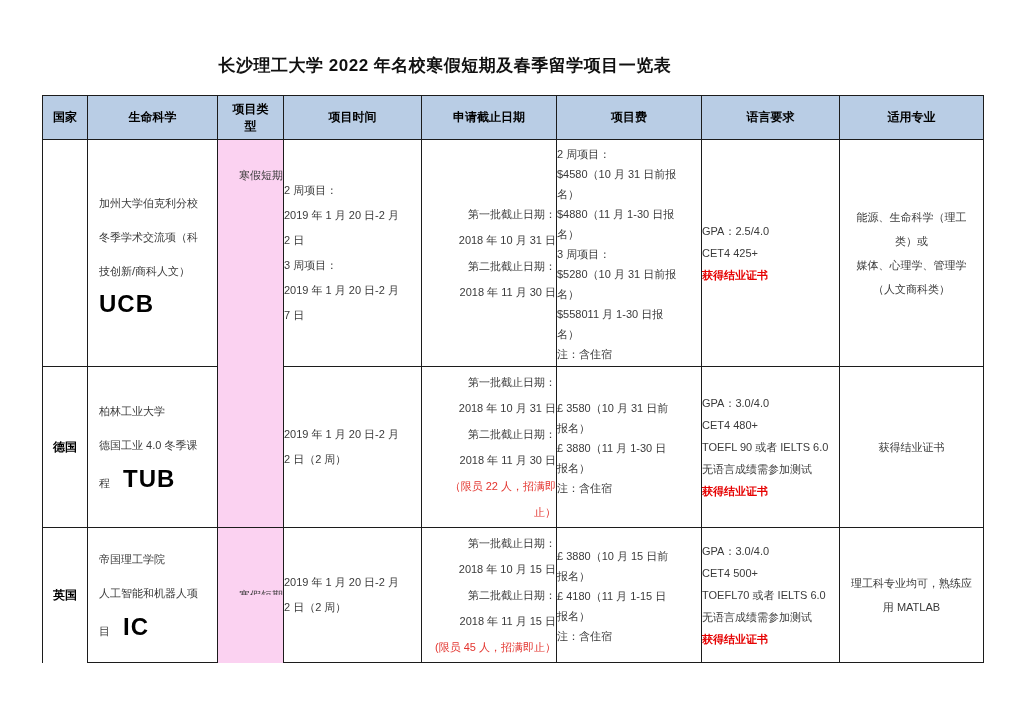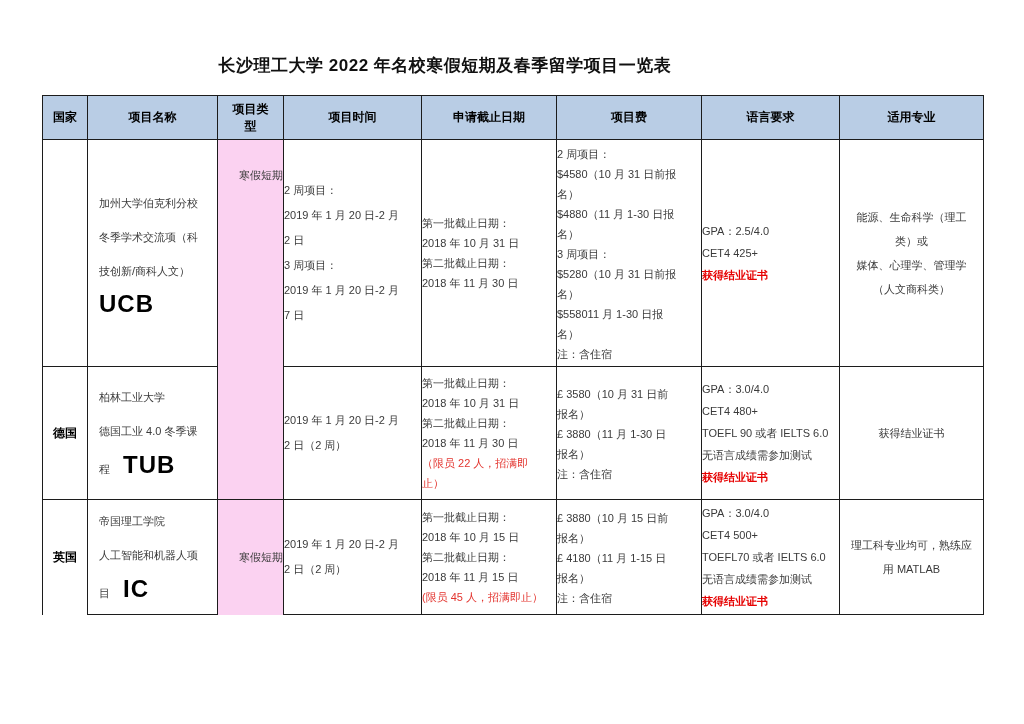--- a/index.html
+++ b/index.html
@@ -39,21 +39,21 @@
   tr.r3 td{height:113px;}
   .pre{white-space:pre-line;}
   .c-country{text-align:center;font-weight:bold;font-size:12px;color:#000;padding:5px 2px;}
   .c-name{line-height:34px;padding-left:11px;}
   .big{font-size:24px;font-weight:bold;color:#000;letter-spacing:1px;}
   .big.block{display:block;line-height:32px;}
   .big.inline{margin-left:13px;}
   .c-type{background:var(--type-bg);text-align:right;line-height:18px;}
   .c-type.top{vertical-align:top;padding-top:26px;}
   .c-time{line-height:25px;}
-  .c-deadline{line-height:20px;}
+  .c-deadline{line-height:26px;text-align:right;}
   .c-fee{line-height:20px;padding-top:4px;}
   .c-lang{line-height:22px;}
   .c-major{text-align:center;line-height:24px;}
   .note{color:var(--note-red);}
   .cert{color:var(--cert-red);font-weight:bold;}
   .no-bb{border-bottom:none;}
   
   .stub{position:absolute;}
   .pink-stub{
     left:217px;top:595px;width:67px;height:14px;
@@ -78,21 +78,21 @@
         <col style="width:66px">
         <col style="width:138px">
       <col style="width:135px">
         <col style="width:145px">
         <col style="width:138px">
         <col style="width:144px">
     </colgroup>
     <thead>
       <tr>
         <th>国家</th>
-        <th>项目名称</th>
+        <th>生命科学</th>
         <th>项目类型</th>
         <th>项目时间</th>
         <th>申请截止日期</th>
         <th>项目费</th>
         <th>语言要求</th>
         <th>适用专业</th>
       </tr>
     </thead>
     <tbody>
       <tr class="r1">

